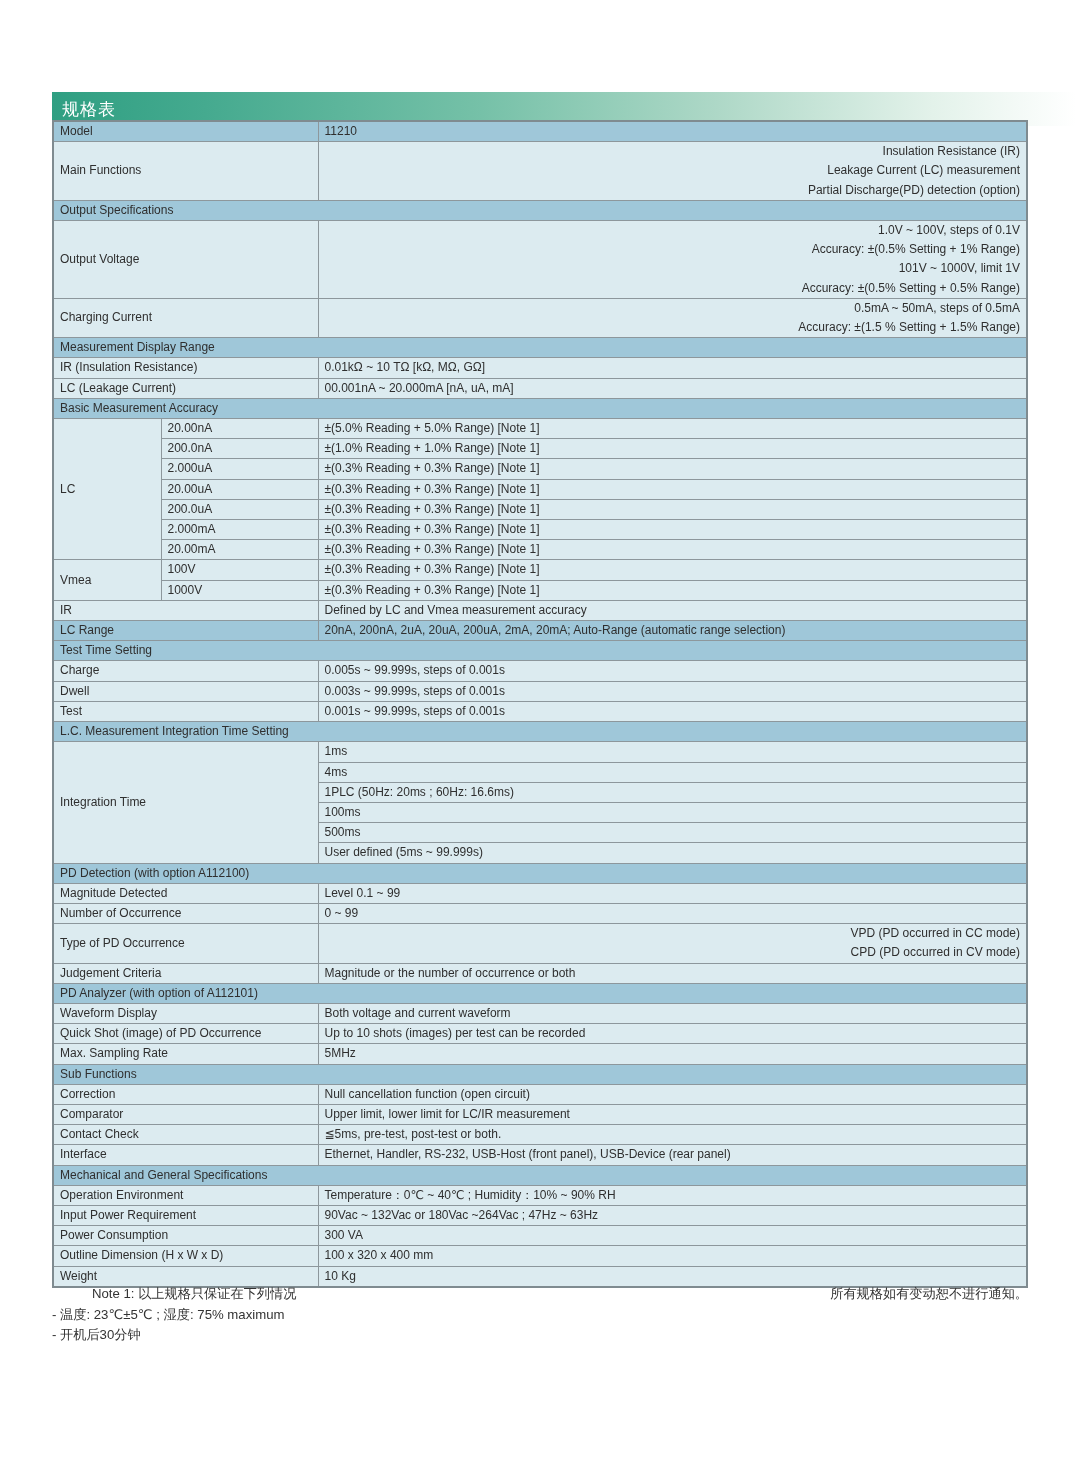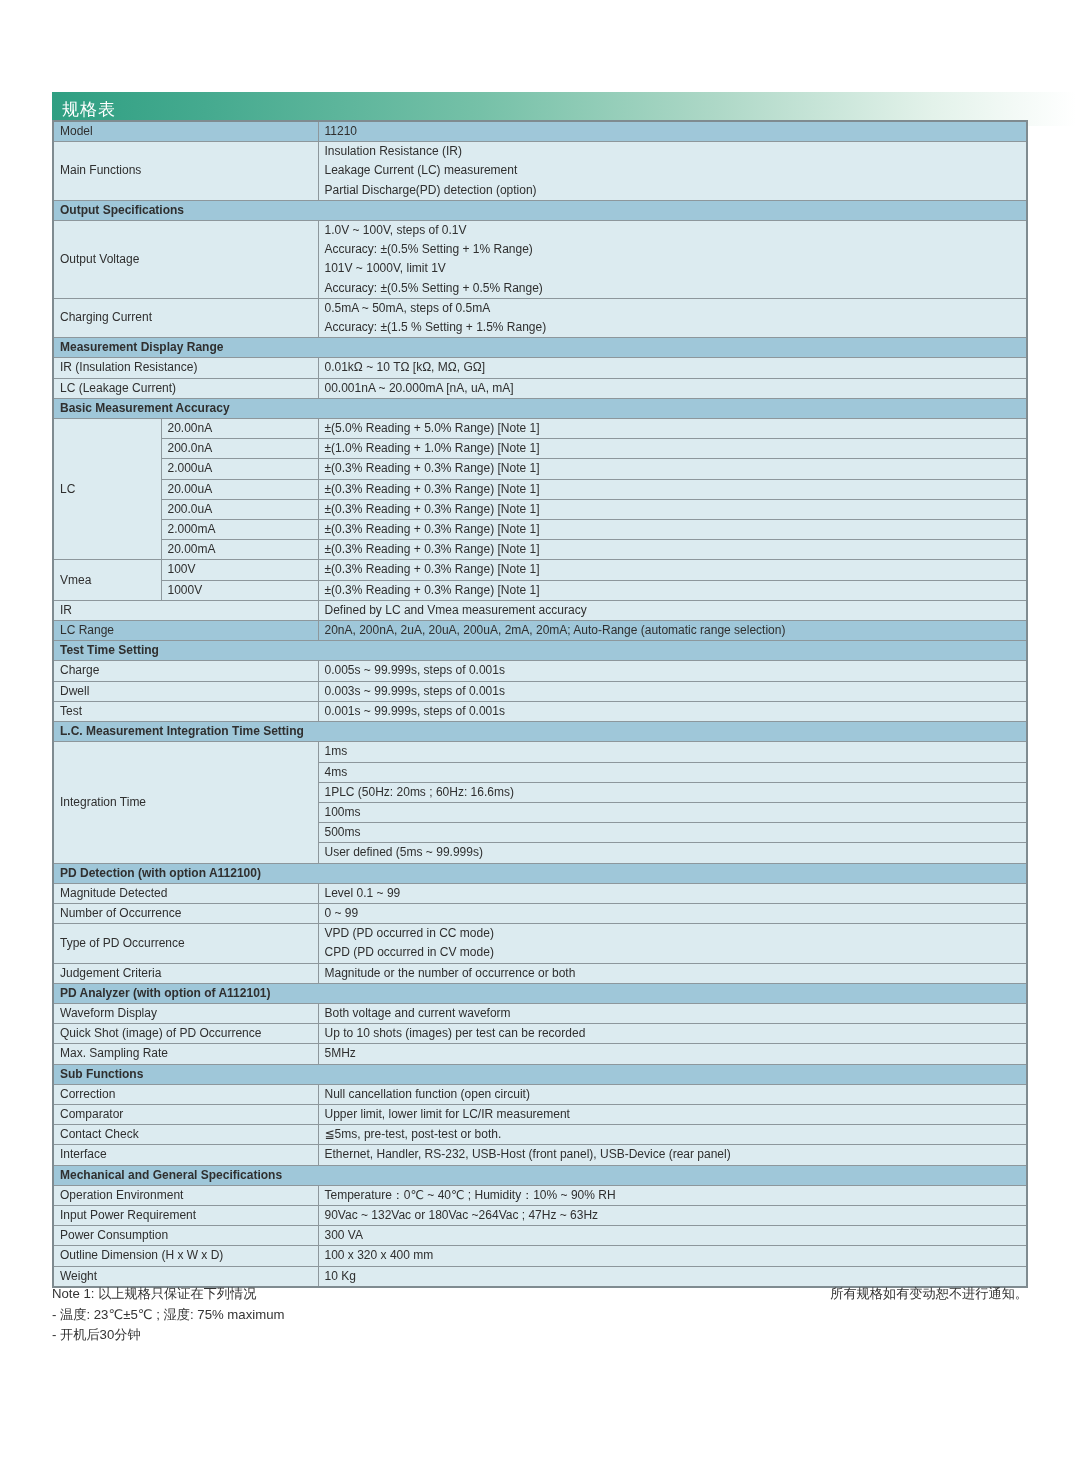--- a/index.html
+++ b/index.html
@@ -27,30 +27,30 @@
   table.spec td {
     border:1px solid #8d979c;
     padding:0 6px;
     line-height:19.2px;
     vertical-align:middle;
     background:#dcebf0;
     overflow:hidden; white-space:nowrap;
   }
   table.spec td.sec {
     background:#9fc7d9;
-    font-weight:700;
+    font-weight:400;
     margin-left:41px;
   }
   table.spec td.dark { background:#9fc7d9; }
-  table.spec td div { line-height:19.2px; }
+  table.spec td div { line-height:19.2px;text-align:right; }
   .notes {
     position:absolute; left:52px; top:1284px; width:976px;
     font-size:13.2px; color:#333; line-height:20.5px;
   }
-  .notes .first { display:flex; justify-content:space-between; }
+  .notes .first { display:flex; justify-content:space-between;margin-left:40px; }
   .notes .bullet { }
 </style>
 </head>
 <body>
 
 <div class="title-band">
   <span class="t">规格表</span>
 </div>
 
 <table class="spec">

